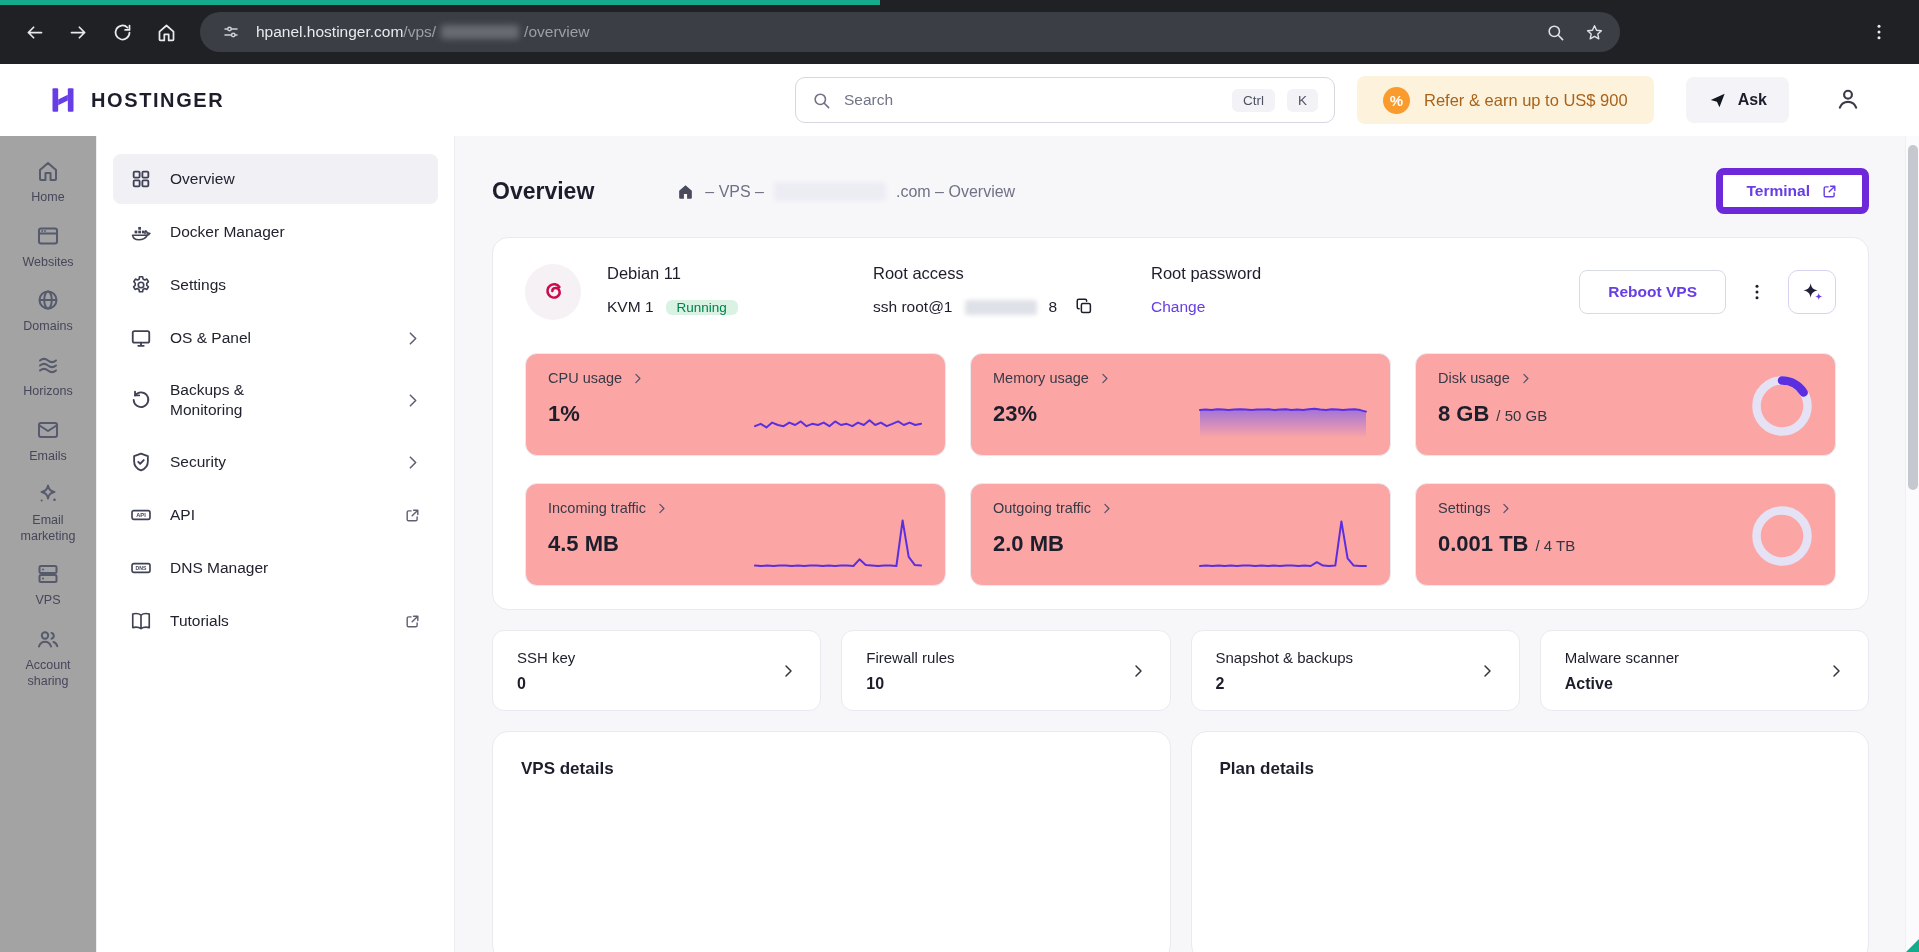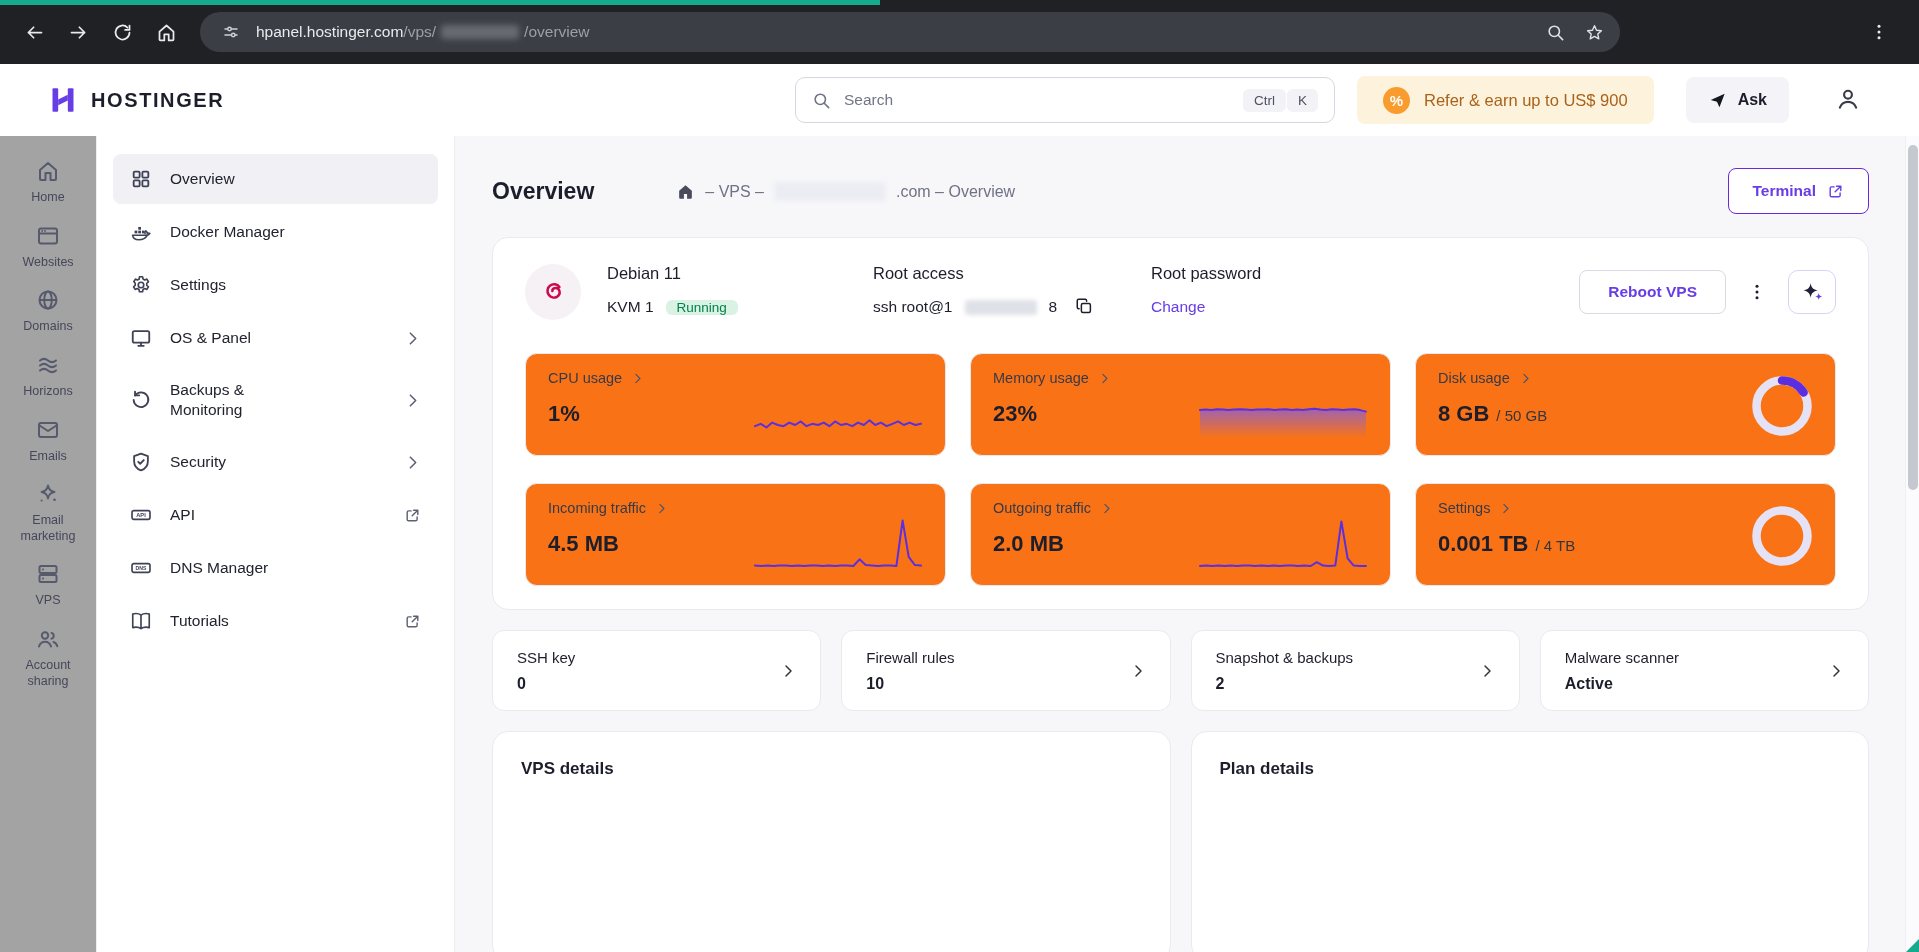--- a/index.html
+++ b/index.html
@@ -27,21 +27,21 @@
   .chrome-menu svg{width:20px;height:20px}
 
   
   .app-header{flex:0 0 72px;background:#fff;display:flex;align-items:center;padding:0 56px 0 48px}
   .brand{display:flex;align-items:center;gap:13px}
   .brand svg{width:30px;height:30px}
   .brand-text{font-size:20px;font-weight:700;letter-spacing:1.6px;color:#1d1e2c}
   .search{width:540px;height:46px;border:1px solid #d5d8e0;border-radius:10px;display:flex;align-items:center;padding:0 16px;margin-left:auto;background:#fff;cursor:text}
   .search svg{width:19px;height:19px;color:#6f7285}
   .search-ph{color:#727586;font-size:15.5px;margin-left:13px}
-  .kbd-group{margin-left:auto;display:flex;gap:1px}
+  .kbd-group{margin-left:auto;display:flex;gap:12px}
   .kbd{background:#f2f2f7;border-radius:6px;padding:4px 11px;font-size:13.5px;color:#4f5261}
   .refer{margin-left:22px;height:48px;border-radius:8px;background:#fdf3dc;border:none;display:flex;align-items:center;gap:14px;padding:0 26px;font-size:16.5px;color:#a9621a}
   .refer-ic{width:27px;height:27px;border-radius:50%;background:#f99b2d;color:#fff;display:flex;align-items:center;justify-content:center;font-weight:700;font-size:15px}
   .ask{margin-left:32px;height:46px;border-radius:8px;background:#f4f4f8;border:none;display:flex;align-items:center;gap:11px;padding:0 22px;font-size:16px;font-weight:700;color:#1d1e2c}
   .ask svg{width:19px;height:19px;color:#15171f}
   .avatar-btn{margin-left:44px;border:none;background:transparent;color:#3a3c49;width:30px;height:30px}
   .avatar-btn svg{width:26px;height:26px}
 
   
   .body-row{flex:1;display:flex;min-height:0;background:#f7f7fa}
@@ -58,21 +58,21 @@
   .menu-label{font-size:15.5px;color:#21232f;line-height:1.3}
   .menu-item.two-line .menu-label{max-width:96px}
   .menu-trail{margin-left:auto;width:17px;height:17px;color:#5d6072;flex:0 0 17px}
 
   .content{flex:1;min-width:0;padding:32px 50px 0 37px;overflow:hidden}
   .page-head{display:flex;align-items:center;height:46px}
   .page-title{font-size:23px;font-weight:700;color:#1d1e2c}
   .crumbs{display:flex;align-items:flex-end;gap:10px;margin-left:82px;color:#6f7285;font-size:16px}
   .crumbs svg{width:19px;height:19px;color:#494b5a}
   .crumb-redact{display:inline-block;width:112px;height:19px;background:#ecedf3;border-radius:4px;filter:blur(2px)}
-  .terminal-btn{margin-left:auto;height:46px;padding:0 24px;border-radius:8px;background:#fff;border:1px solid #6d28d9;color:#673de6;font-weight:700;font-size:15.5px;display:flex;align-items:center;gap:11px}
+  .terminal-btn{margin-left:auto;height:46px;padding:0 24px;border-radius:8px;background:#fff;border:7px solid #6d28d9;color:#673de6;font-weight:700;font-size:15.5px;display:flex;align-items:center;gap:11px}
   .terminal-btn svg{width:17px;height:17px}
 
   .overview-card{margin-top:23px;background:#fff;border:1px solid #e9eaf0;border-radius:16px;padding:26px 32px 23px}
   .server-row{display:flex;align-items:center}
   .debian-badge{width:56px;height:56px;border-radius:50%;background:#f6f1f4;display:flex;align-items:center;justify-content:center;flex:0 0 56px}
   .debian-badge svg{width:32px;height:32px}
   .s-col{margin-left:42px}
   .s-col.c1{width:258px;margin-left:26px}
   .s-col.c2{width:278px;margin-left:8px}
   .s-col.c3{flex:1;margin-left:0}
@@ -84,21 +84,21 @@
   .copy-btn svg{width:18px;height:18px}
   .change-link{color:#673de6;font-weight:400;cursor:pointer}
   .server-controls{display:flex;align-items:center;gap:12px}
   .reboot-btn{height:44px;padding:0 28px;border-radius:8px;background:#fff;border:1px solid #d9dbe4;color:#673de6;font-weight:700;font-size:15.5px}
   .kebab-btn{width:38px;height:40px;border:none;background:transparent;color:#1d1e2c;display:flex;align-items:center;justify-content:center}
   .kebab-btn svg{width:20px;height:20px}
   .ai-btn{width:48px;height:44px;border-radius:10px;border:1px solid #d9d2f3;background:#fff;display:flex;align-items:center;justify-content:center}
   .ai-btn svg{width:24px;height:24px}
 
   .tiles{display:grid;grid-template-columns:repeat(3,1fr);gap:27px 24px;margin-top:33px}
-  .tile{border:1px solid #e9eaf0;border-radius:12px;padding:16px 22px 13px;display:flex;justify-content:space-between;min-height:103px;background:#f97316;cursor:pointer}
+  .tile{border:1px solid #e9eaf0;border-radius:12px;padding:16px 22px 13px;display:flex;justify-content:space-between;min-height:103px;background:#fca5a5;cursor:pointer}
   .tile-label{display:flex;align-items:center;gap:9px;font-size:14.5px;color:#383a47}
   .tile-label svg{width:13px;height:13px;color:#50536a}
   .tile-value{margin-top:15px;display:flex;align-items:baseline;gap:7px}
   .tile-value .big{font-size:22px;font-weight:700;color:#1d1e2c}
   .tile-value .suffix{font-size:15px;color:#33353f}
   svg.spark{width:170px;height:56px;align-self:flex-end;margin-bottom:2px;flex:0 0 170px}
   svg.donut{width:62px;height:62px;align-self:center;flex:0 0 62px}
 
   .qrow{display:grid;grid-template-columns:repeat(4,1fr);gap:20px;margin-top:20px}
   .qcard{background:#fff;border:1px solid #e9eaf0;border-radius:12px;padding:16px 24px;display:flex;align-items:center;justify-content:space-between;min-height:81px;cursor:pointer}

